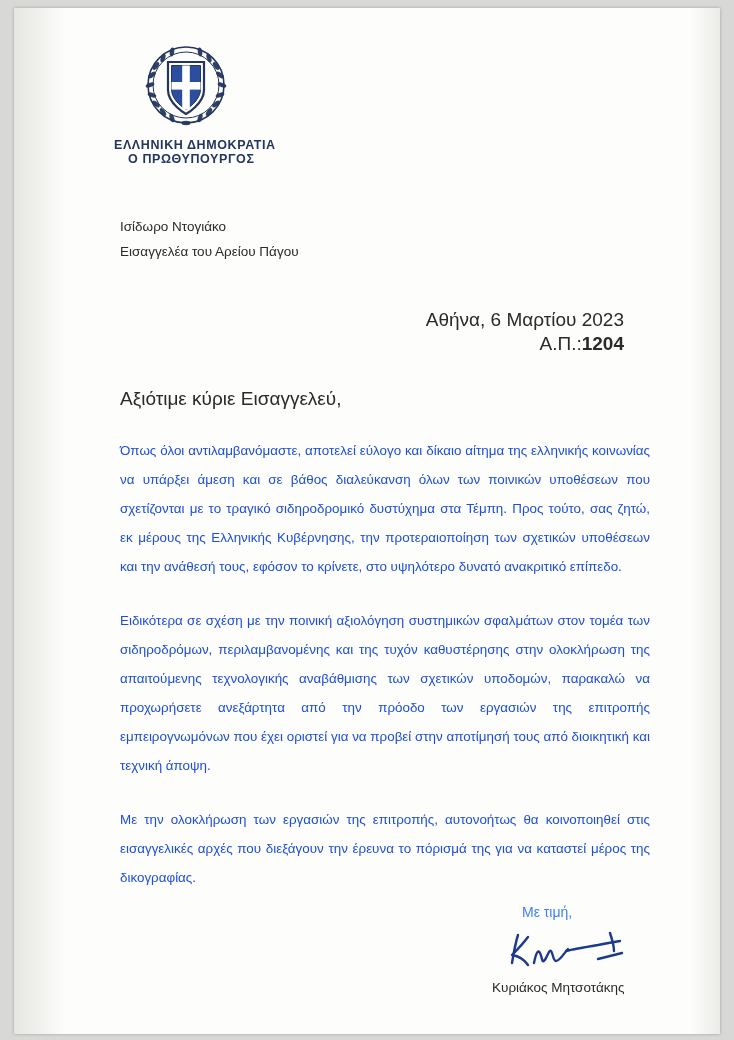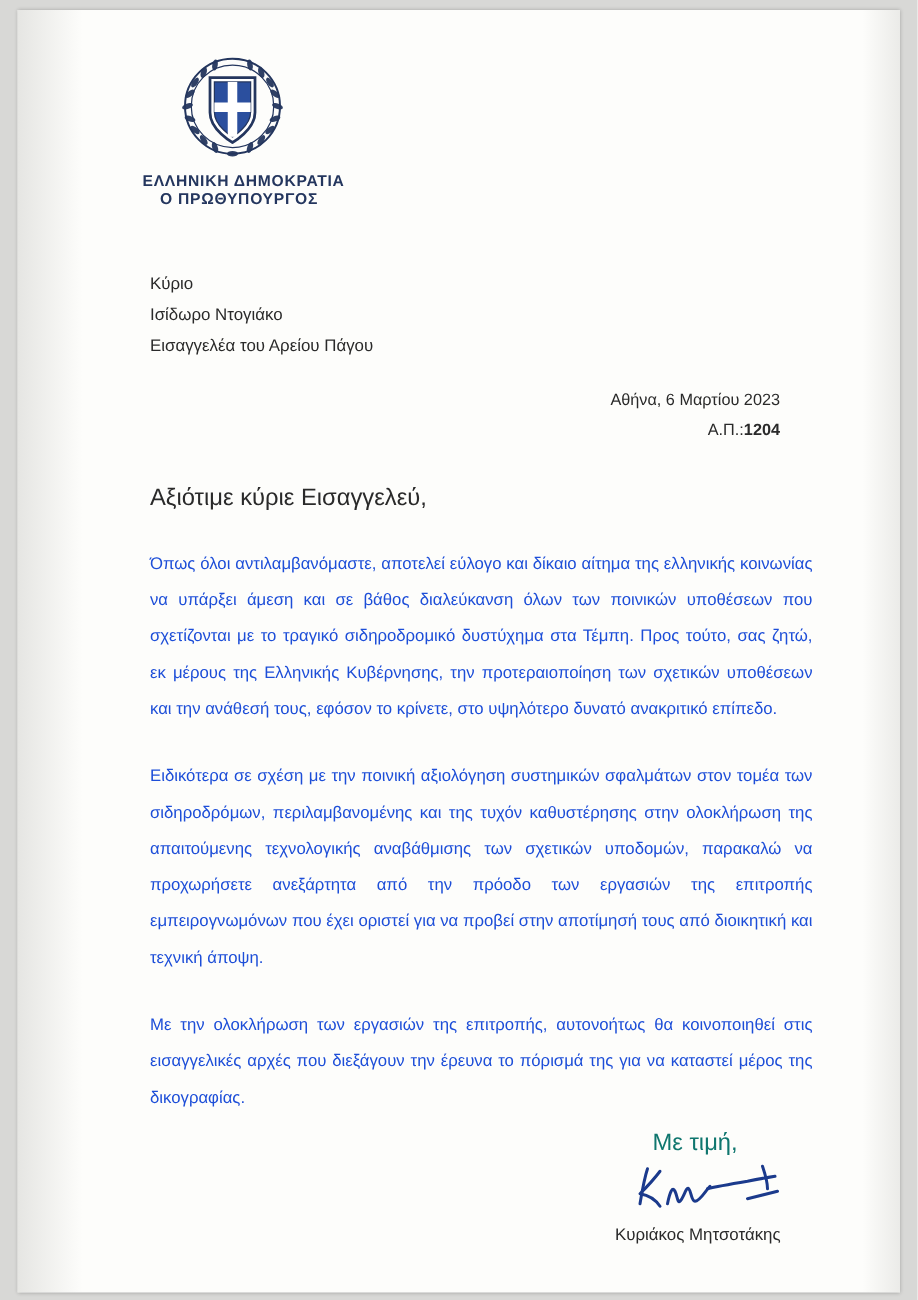--- a/index.html
+++ b/index.html
@@ -91,21 +91,21 @@
     line-height: 25px;
   }
 
   
   .placedate {
     position: absolute;
     right: 96px;
     top: 300px;
     text-align: right;
     color: #2a2a2a;
-    font-size: 13px;
+    font-size: 19px;
     line-height: 24px;
   }
   .placedate .ref {
     white-space: nowrap;
   }
   .placedate .ref b { font-weight: bold; text-align: right; }
 
   
   .salutation {
     position: absolute;
@@ -128,22 +128,22 @@
     margin: 0 0 25px 0;
     text-align: justify;
   }
   .body p:last-child { margin-bottom: 0; }
 
   
   .sign-regards {
     position: absolute;
     left: 508px;
     top: 896px;
-    font-size: 19px;
-    color: #0f766e;
+    font-size: 14px;
+    color: #3b82f6;
   }
   .signature {
     position: absolute;
     left: 488px;
     top: 915px;
     width: 160px;
     height: 56px;
   }
   .sign-name {
     position: absolute;
@@ -198,21 +198,20 @@
         <rect x="31.5" y="44" width="29" height="7.6" fill="#ffffff"></rect>
       </svg>
     </div>
 
     <div class="header">
       <div class="line1">ΕΛΛΗΝΙΚΗ ΔΗΜΟΚΡΑΤΙΑ</div>
       <div class="line2">Ο ΠΡΩΘΥΠΟΥΡΓΟΣ</div>
     </div>
 
     <div class="addressee">
-      <div>Κύριο</div>
       <div>Ισίδωρο Ντογιάκο</div>
       <div>Εισαγγελέα του Αρείου Πάγου</div>
     </div>
 
     <div class="placedate">
       <div>Αθήνα, 6 Μαρτίου 2023</div>
       <div class="ref"><span>Α.Π.:</span><b>1204</b></div>
     </div>
 
     <div class="salutation">Αξιότιμε κύριε Εισαγγελεύ,</div>

